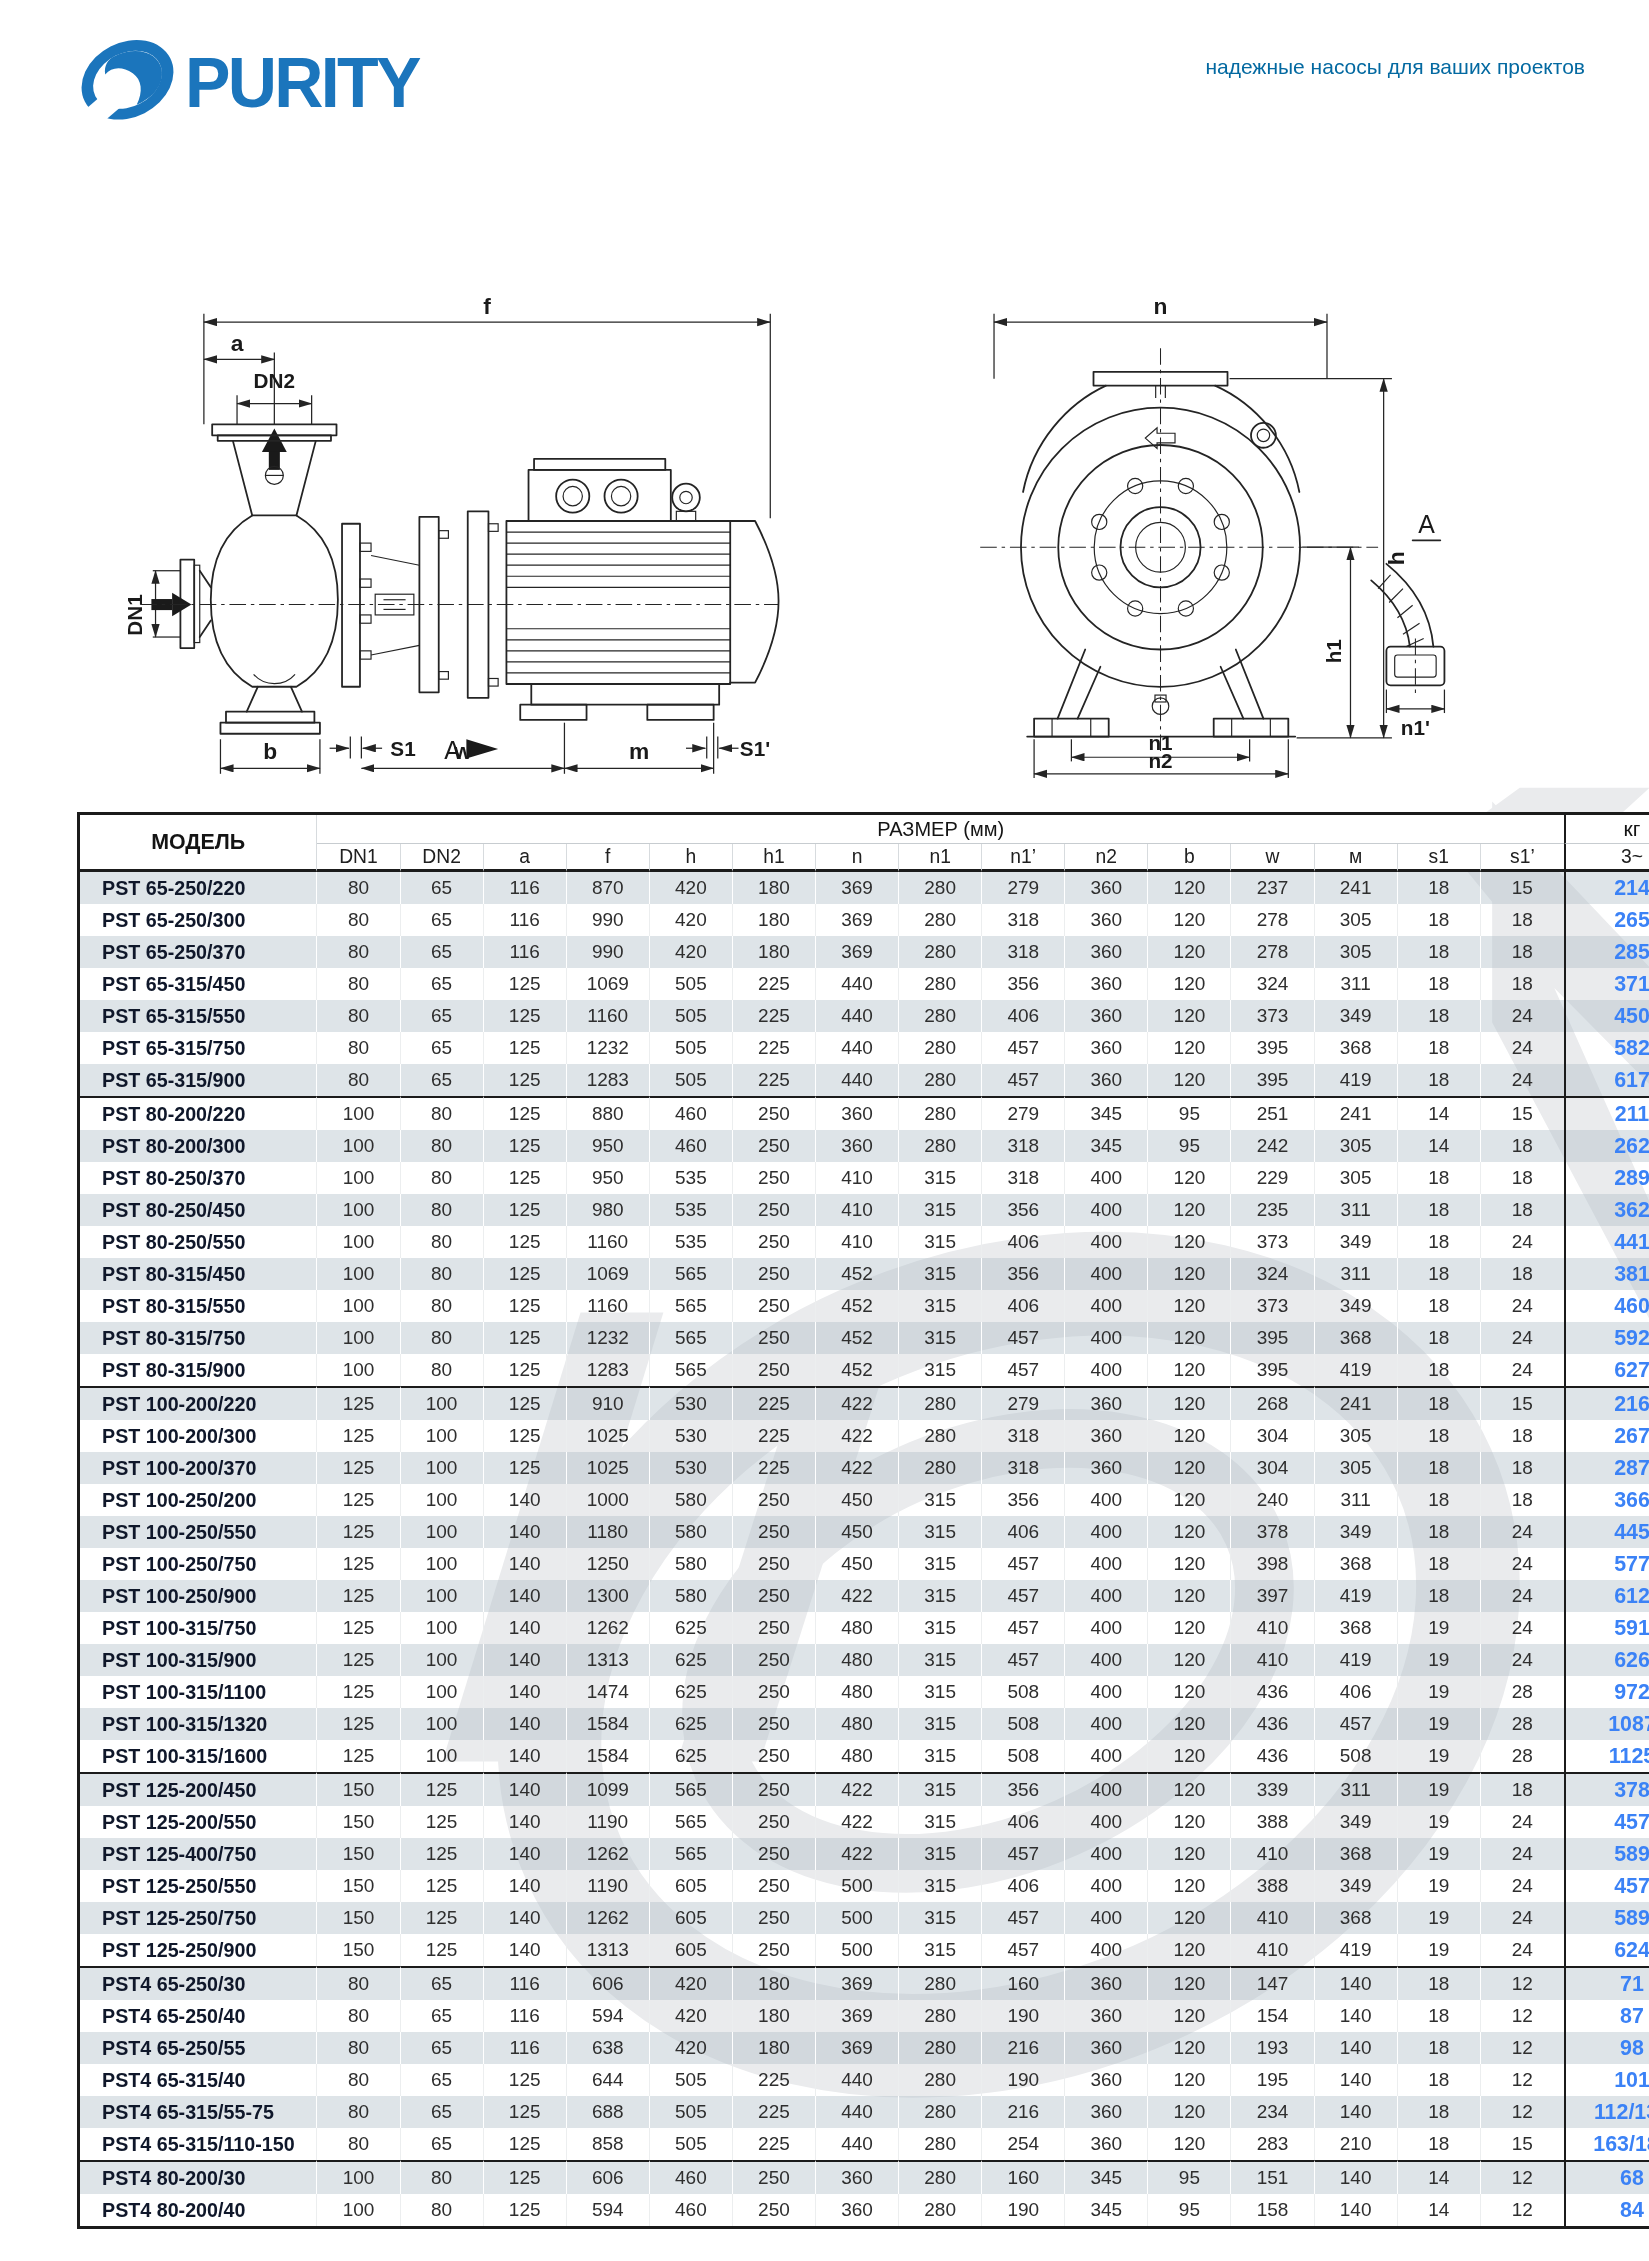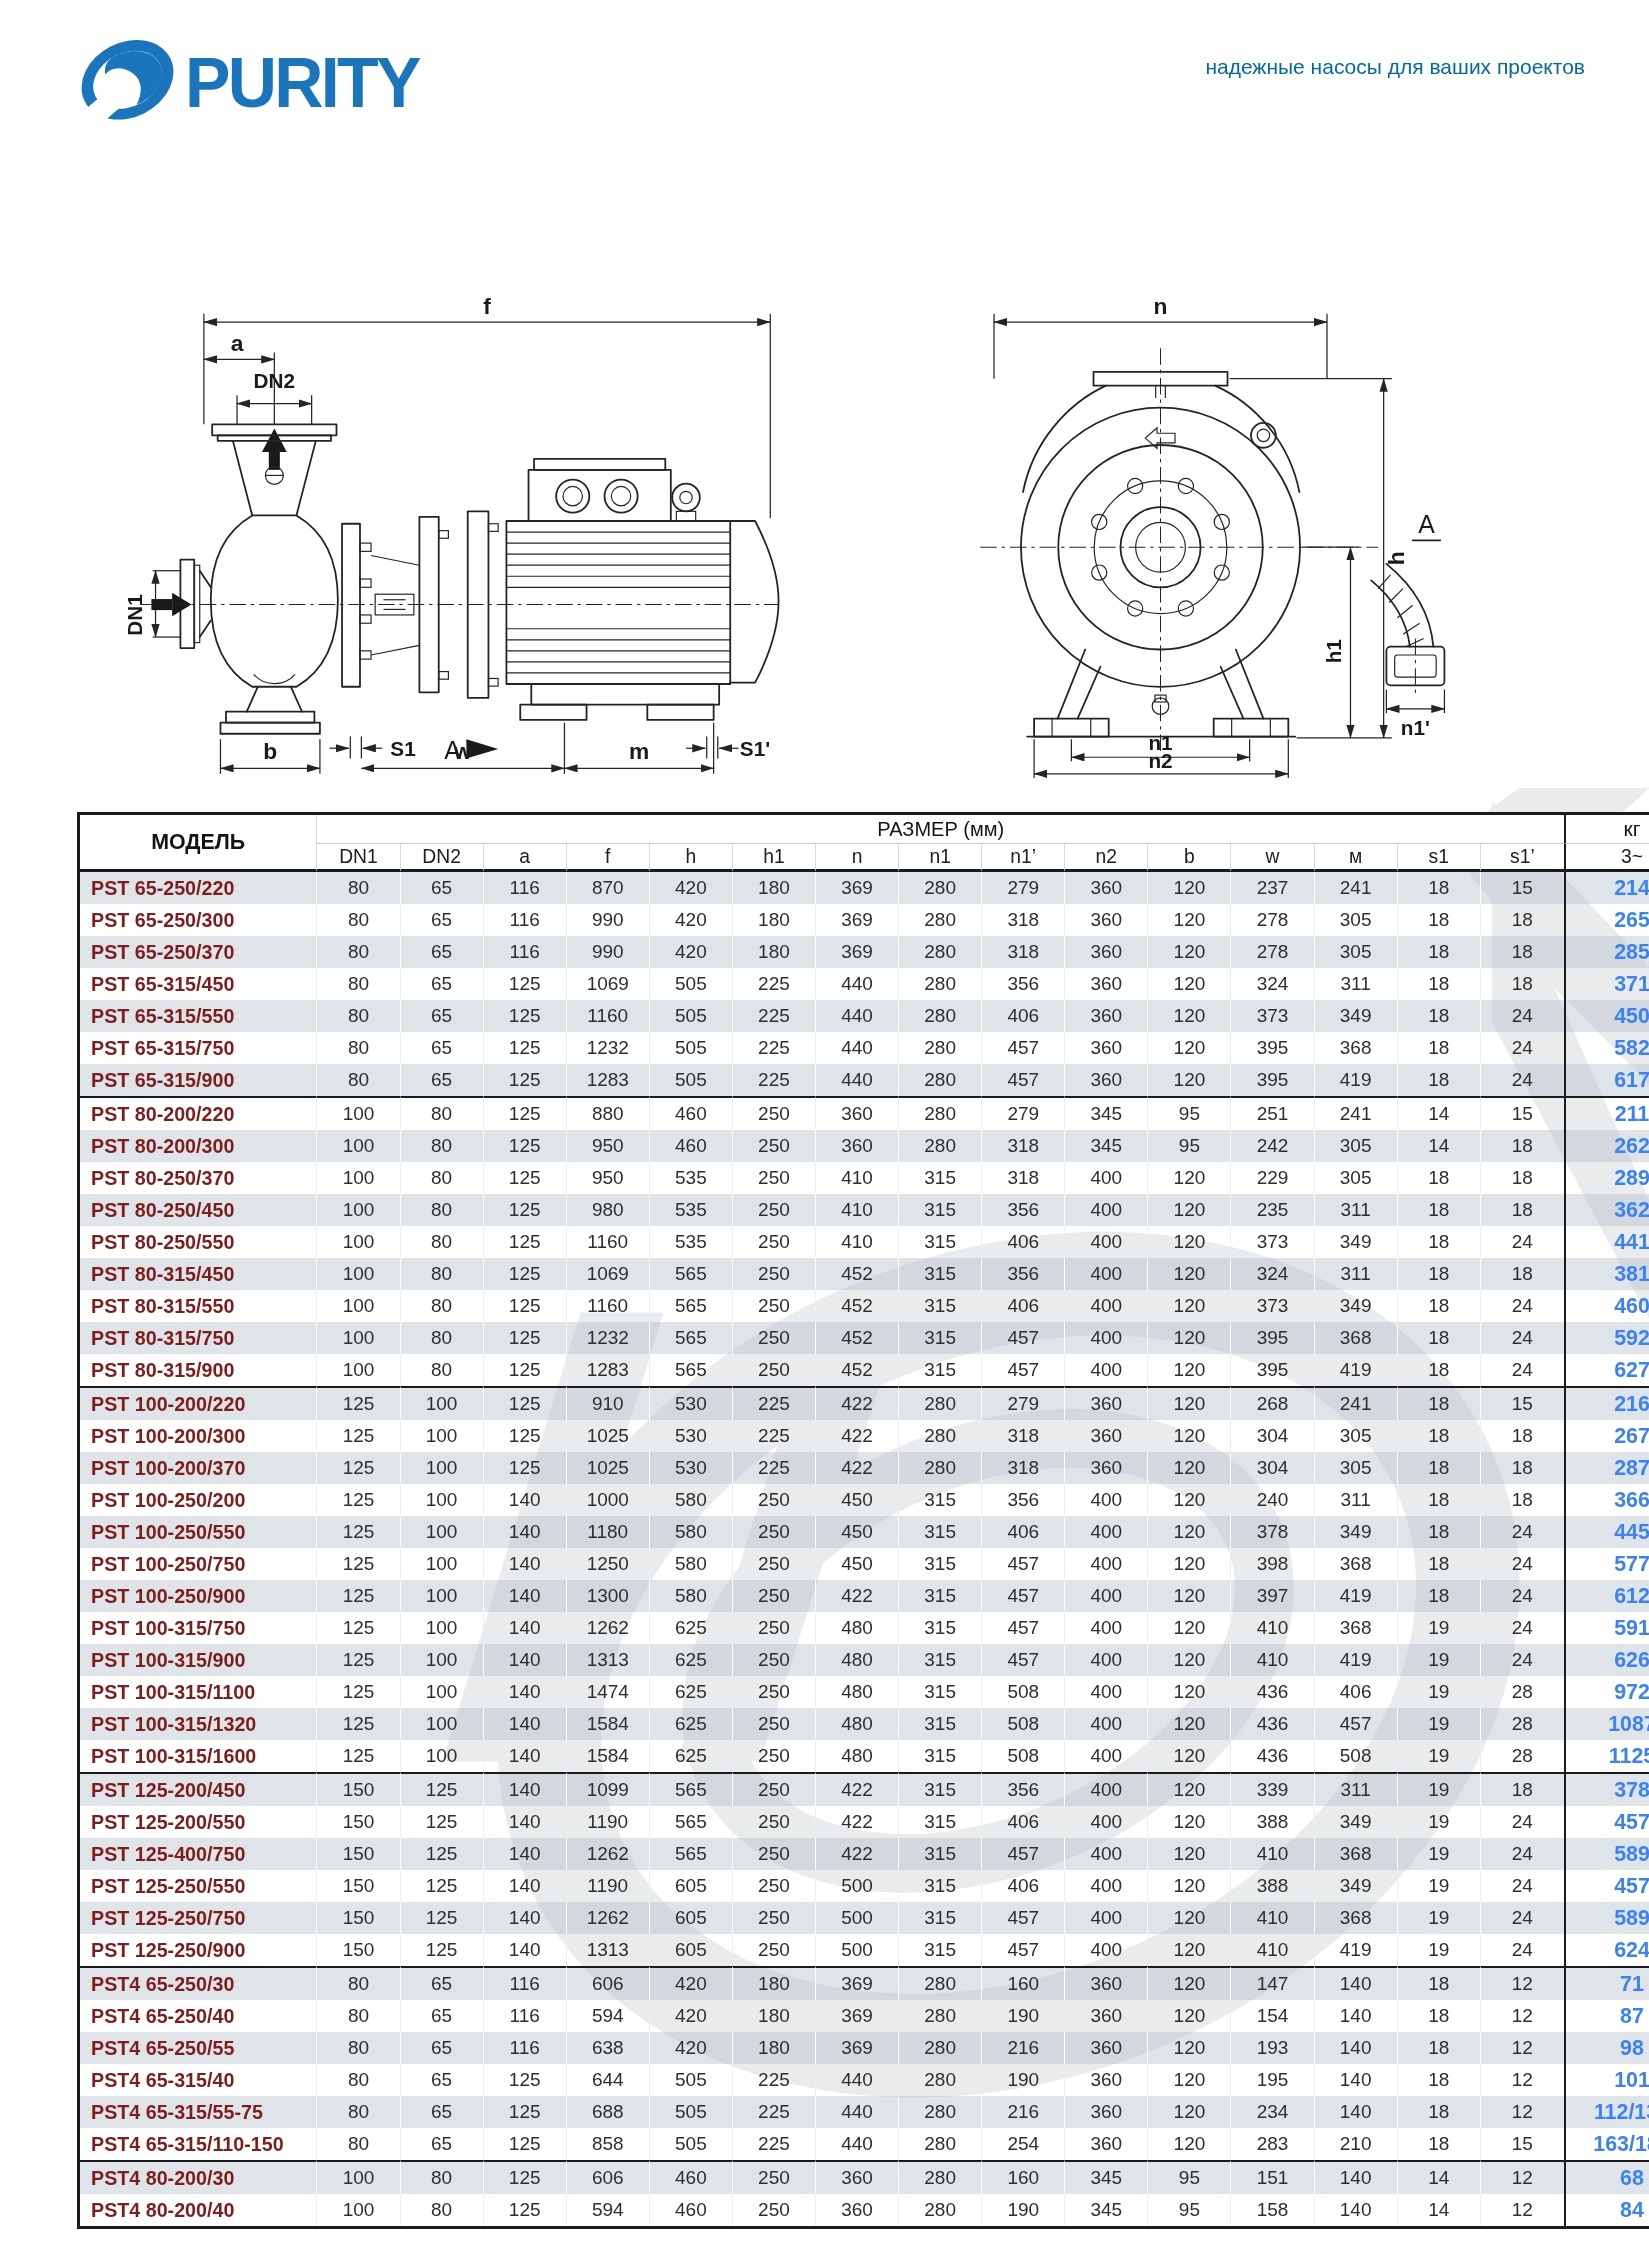--- a/index.html
+++ b/index.html
@@ -34,21 +34,21 @@
   .dim-table th,.dim-table td{padding:0;margin:0;text-align:center;vertical-align:middle;overflow:hidden;white-space:nowrap;}
   thead th{background:#ffffff;color:#141414;}
   th.h-model{font-weight:700;font-size:21.4px;border-right:1.4px solid #d7dbde;border-bottom:3.5px solid #1b1b1b;}
   th.h-size{font-weight:400;font-size:20px;height:28px;border-bottom:1.4px solid #c7ccd0;}
   th.h-kg{font-weight:400;font-size:21px;height:28px;border-left:2.8px solid #1b1b1b;border-bottom:1.4px solid #c7ccd0;}
   tr.cols th{font-weight:400;font-size:19.3px;color:#202020;height:25px;border-bottom:3.5px solid #1b1b1b;border-right:1.4px solid #d7dbde;}
   tr.cols th.last{border-right:none;}
   tr.cols th.kg-sub{border-right:none;border-left:2.8px solid #1b1b1b;font-size:19.3px;}
   tbody td{height:32px;font-size:19px;color:#2e2e2e;border-right:1.4px solid #eceeef;background:transparent;}
   tbody tr.shade td{background:rgba(176,190,199,.42);border-right-color:#ffffff;}
-  tbody td.model{text-align:left;padding-left:11px;font-weight:700;font-size:19.7px;color:#7f1d1d;}
+  tbody td.model{text-align:left;padding-left:22px;font-weight:700;font-size:19.7px;color:#0f172a;}
   tbody td.kg{font-weight:700;font-size:21.4px;color:#3b82f6;border-left:2.8px solid #1b1b1b;border-right:none;}
   tbody td.preKg{border-right:none;}
   tbody tr.group-start td{border-top:2.8px solid #1b1b1b;}
 </style>
 </head>
 <body>
 
 <div class="page">
 
   <svg class="watermark" viewBox="0 0 2388 2140" aria-hidden="true">

